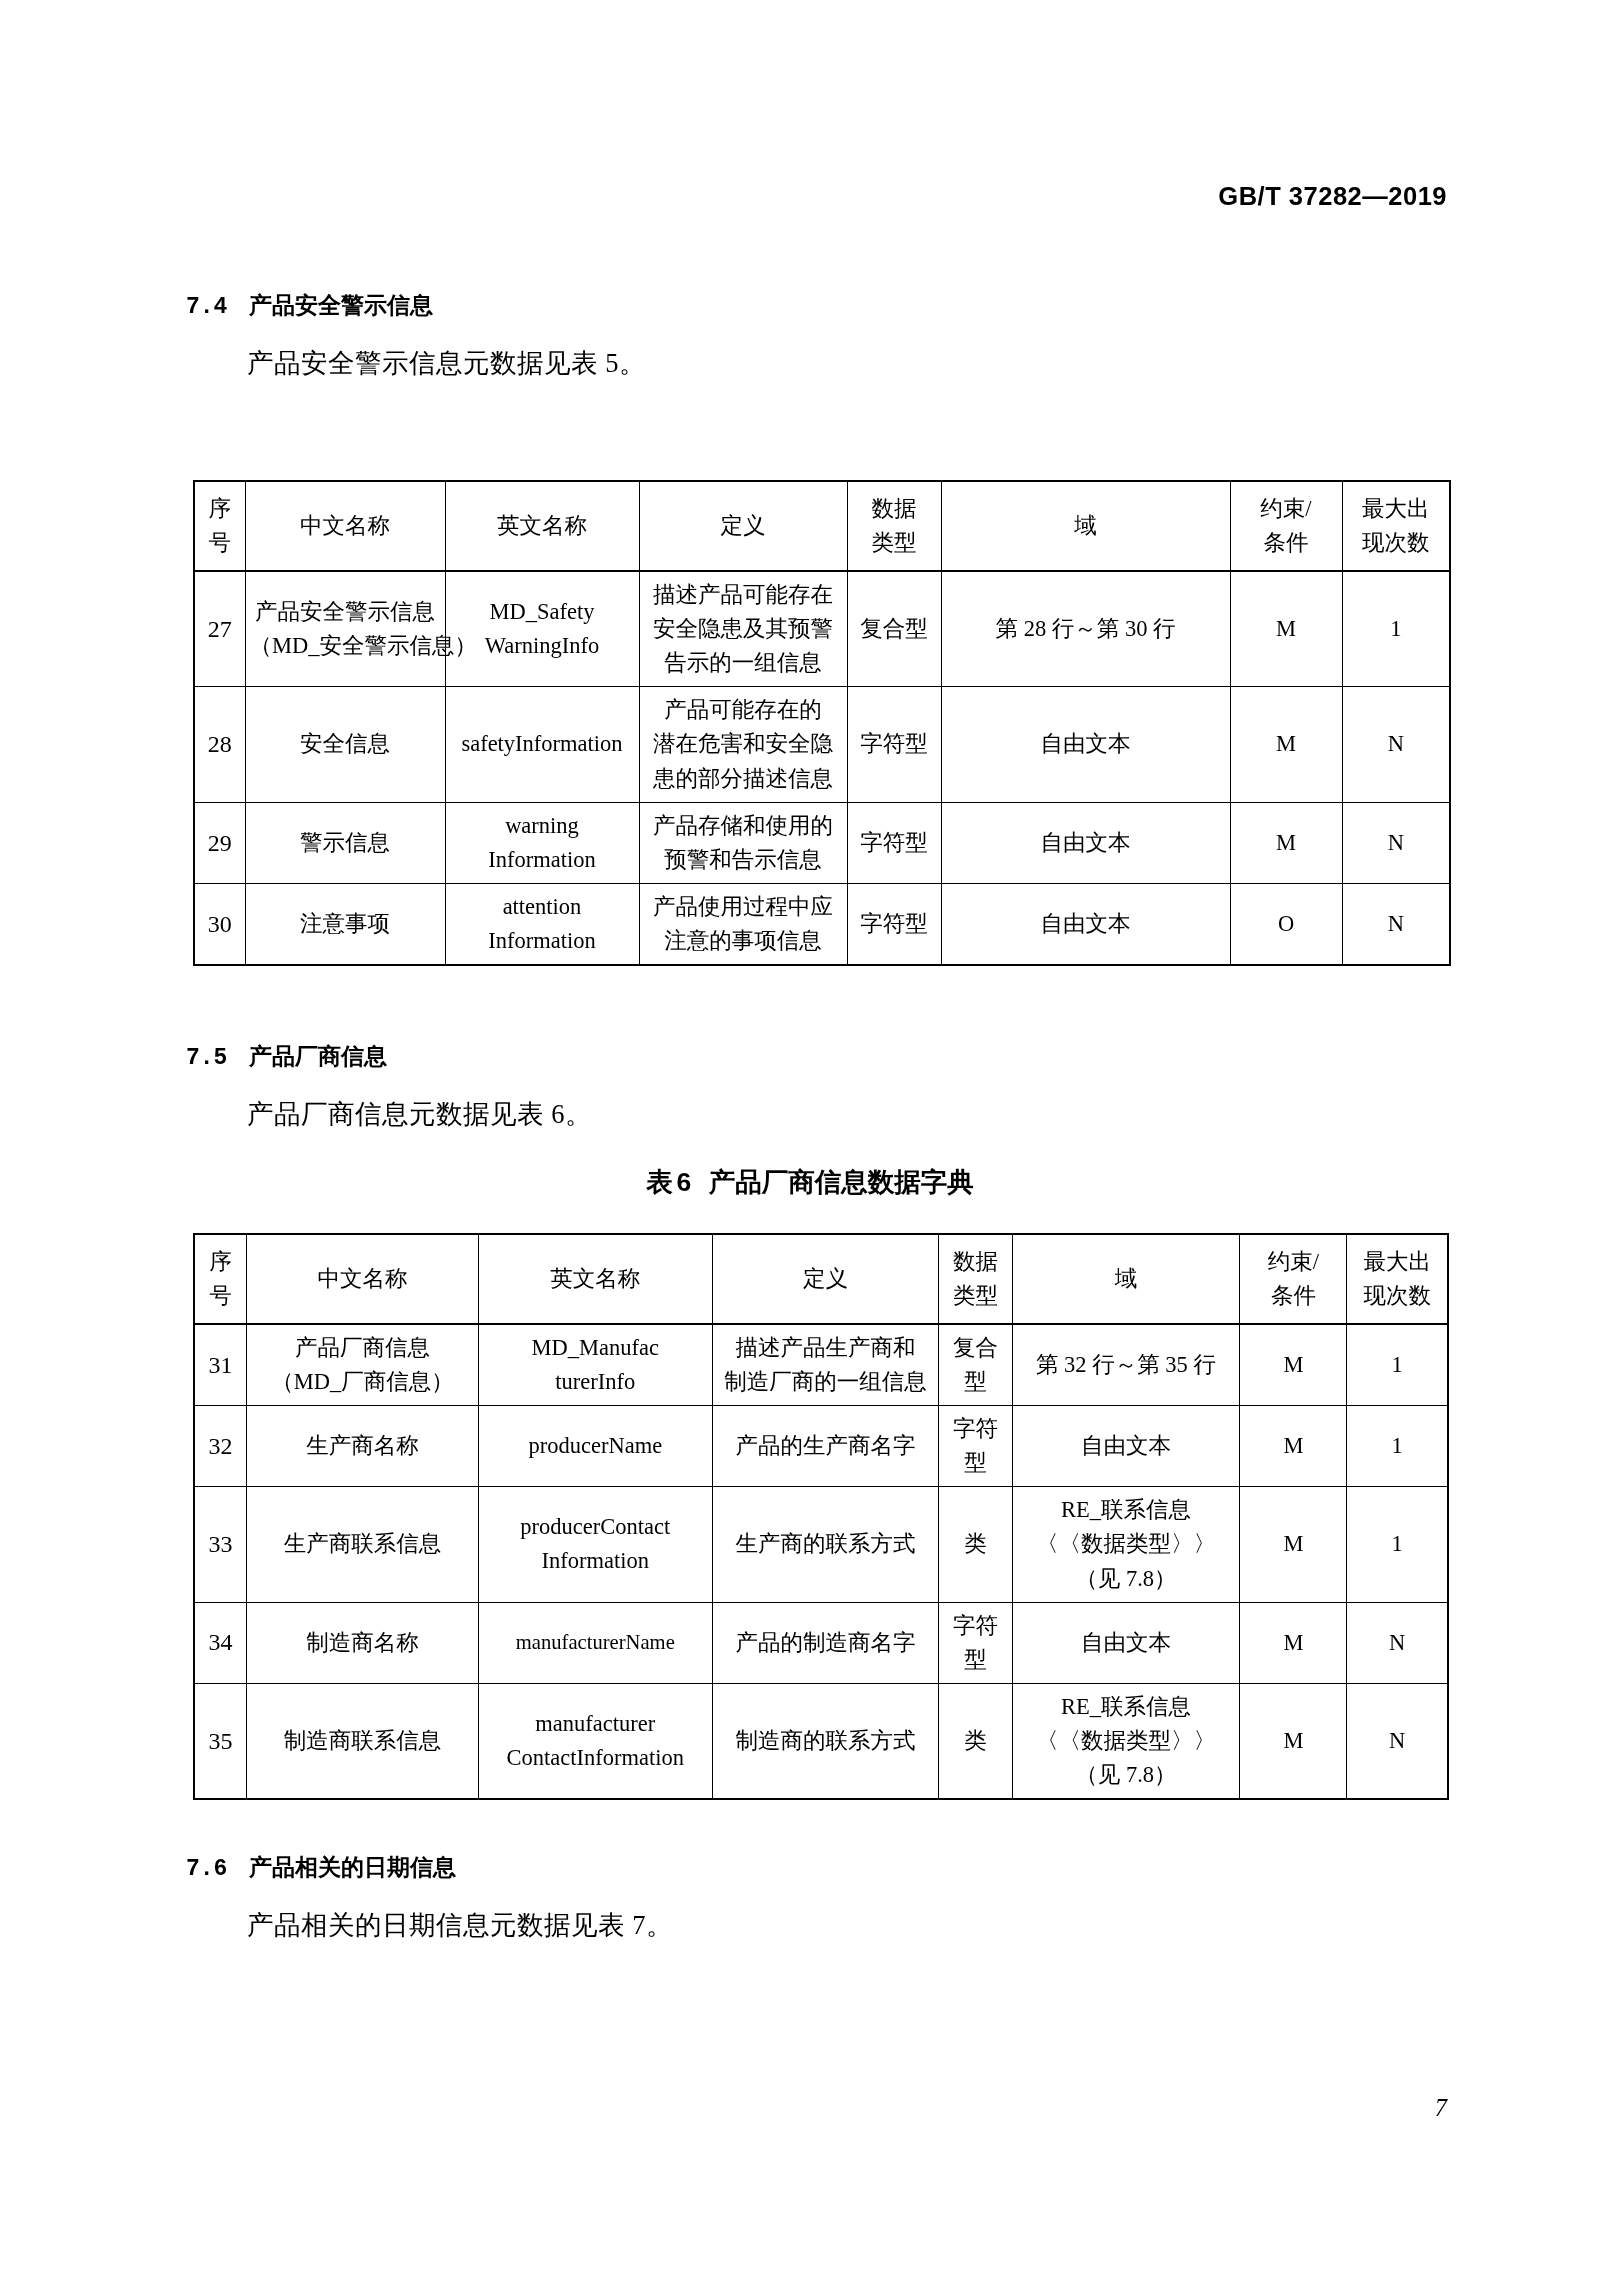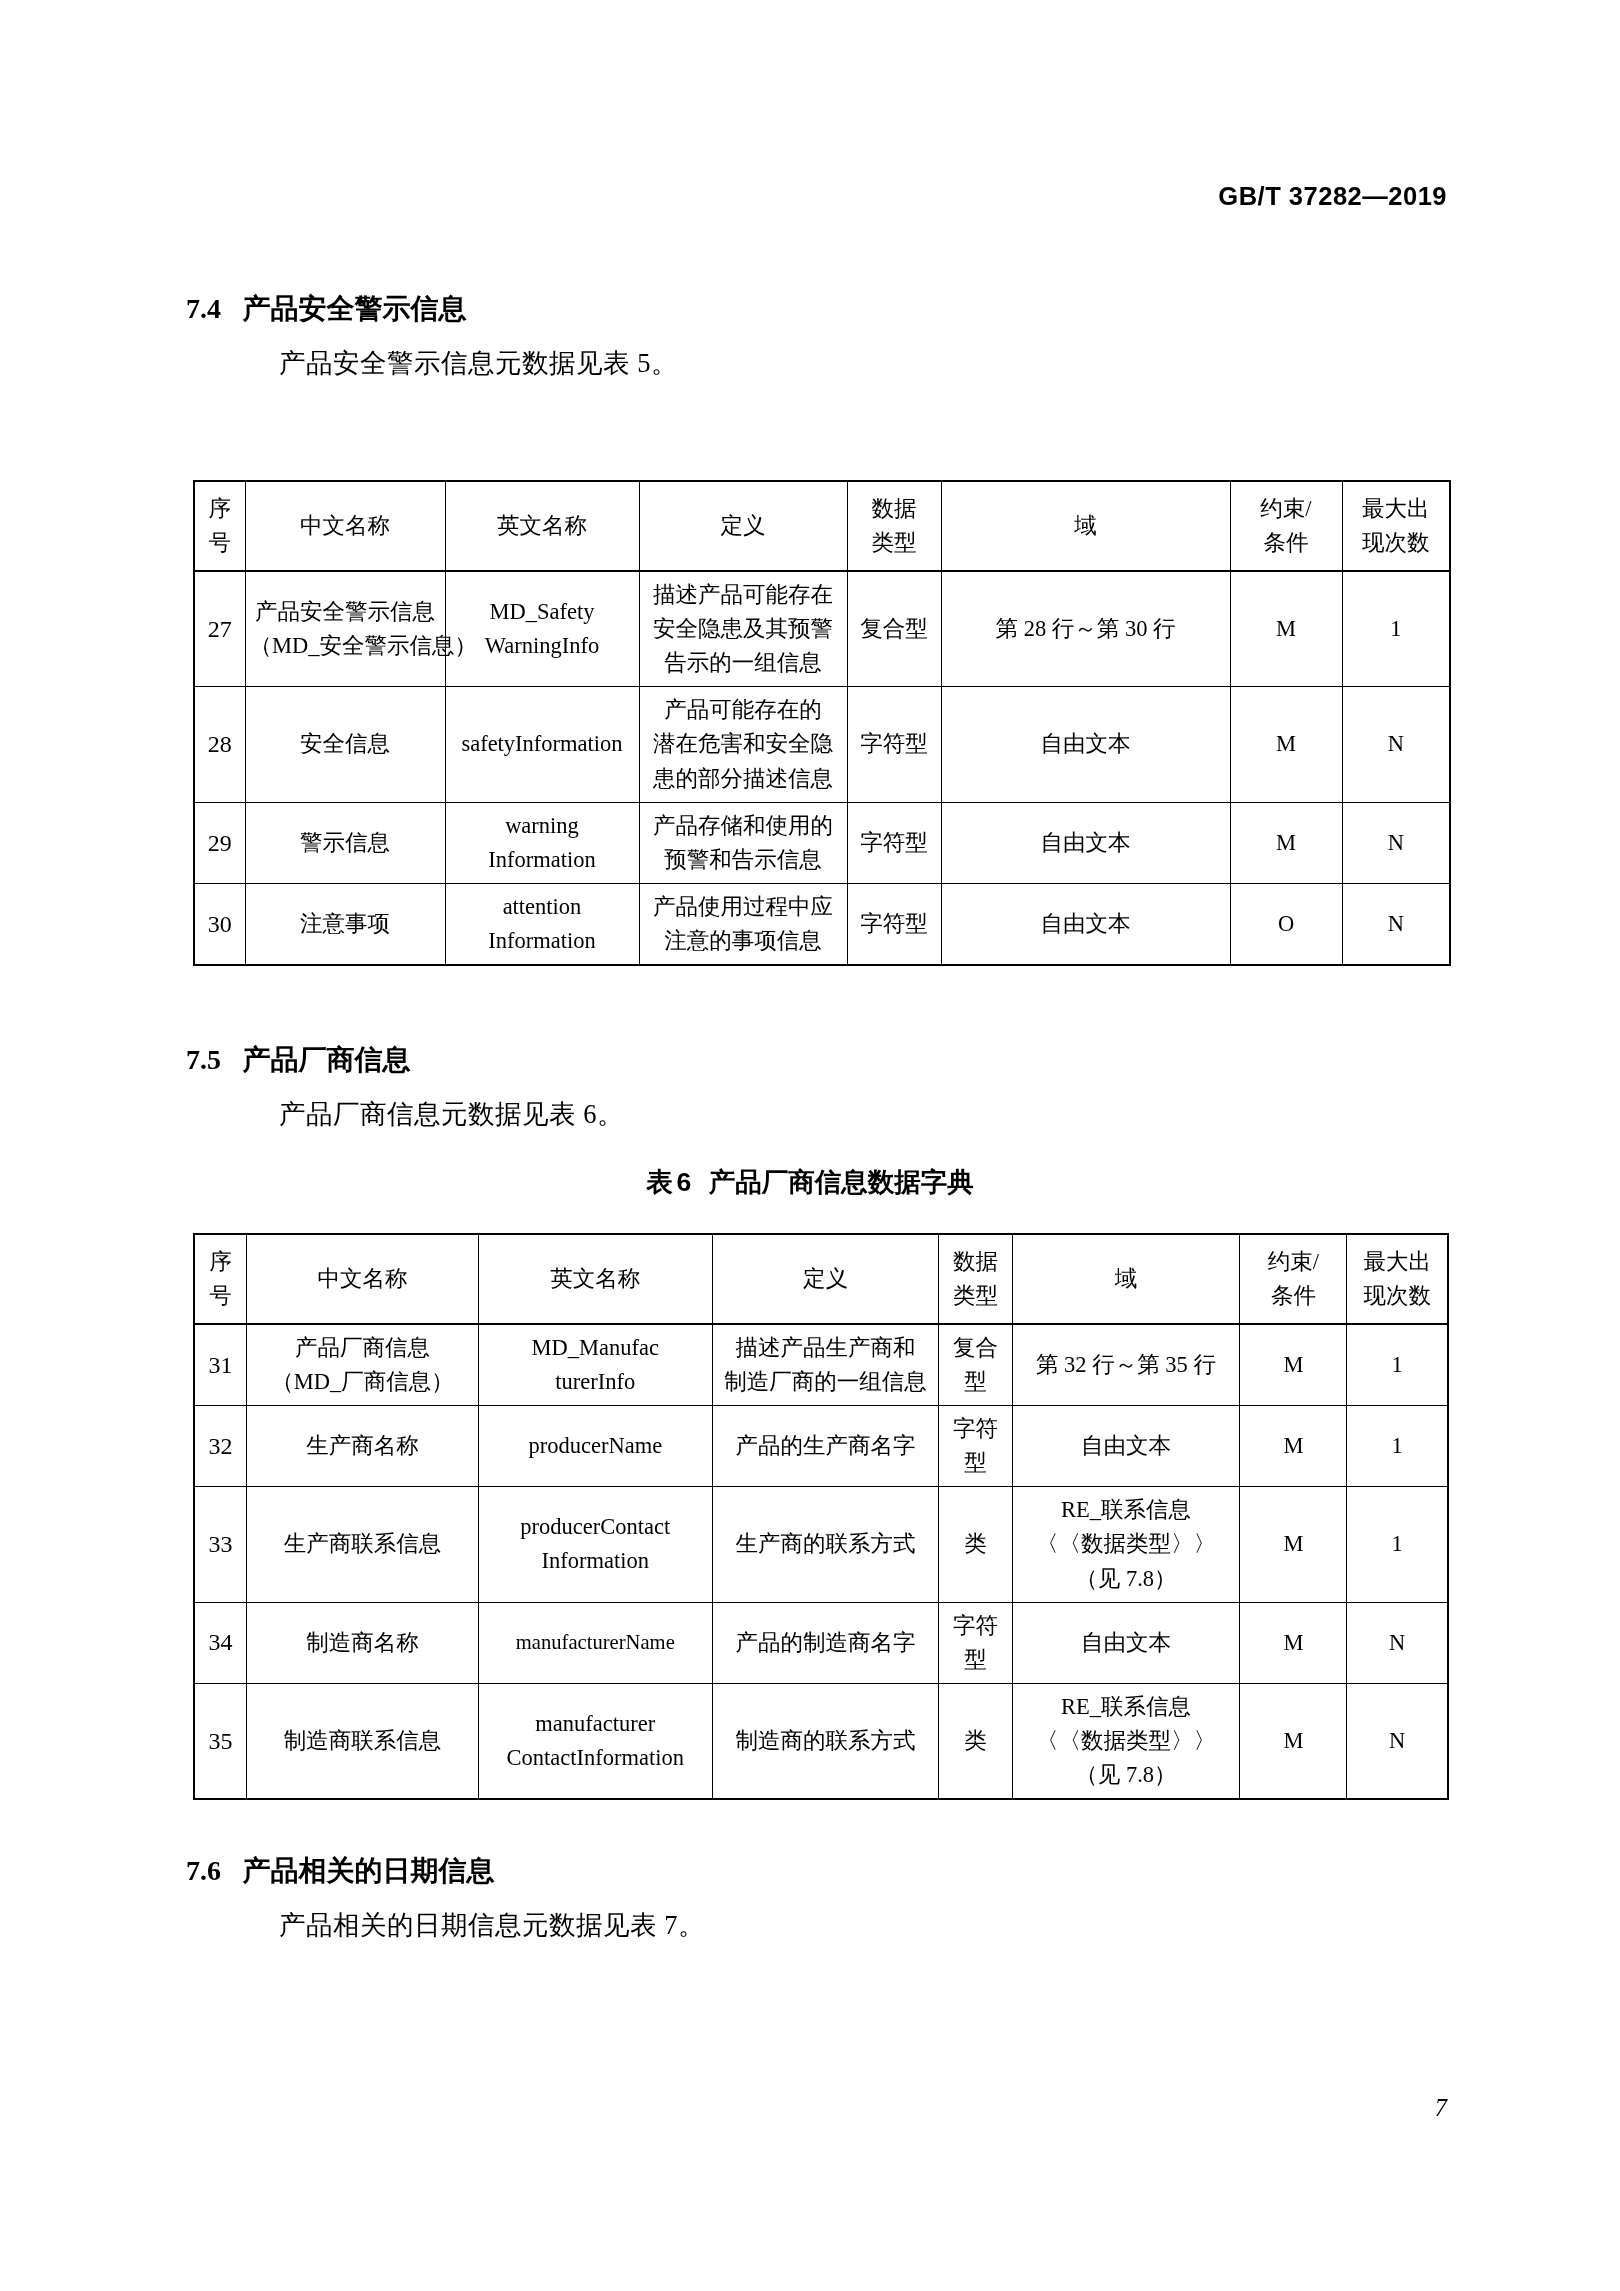--- a/index.html
+++ b/index.html
@@ -32,34 +32,33 @@
     font-weight: bold;
     font-size: 25.5px;
     letter-spacing: 0.5px;
     white-space: nowrap;
   }
 
   
   .sec-heading {
     position: absolute;
     left: 186px;
-    font-family: Liberation Serif, serif;
+    font-family: Liberation Mono, monospace;
     font-weight: bold;
-    font-size: 28px;
+    font-size: 23px;
     white-space: nowrap;
   }
   .sec-heading .num { margin-right: 21.6px; }
 
   .body-para {
     position: absolute;
     left: 247px;
     font-size: 26.5px;
     white-space: nowrap;
     letter-spacing: 0.5px;
-    margin-left: 32px;
   }
 
   .table-caption {
     position: absolute;
     width: 1620px;
     left: 0;
     text-align: center;
     font-family: "Liberation Sans", "DejaVu Sans", sans-serif;
     font-weight: bold;
     font-size: 26.5px;

